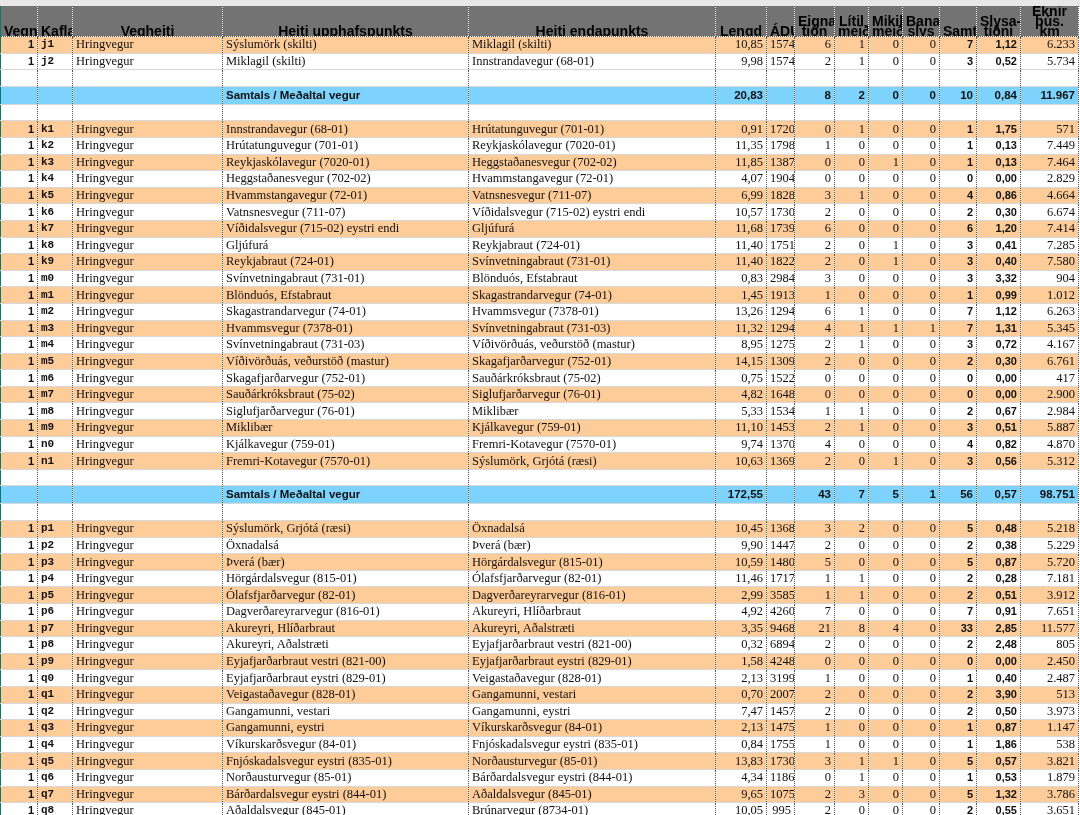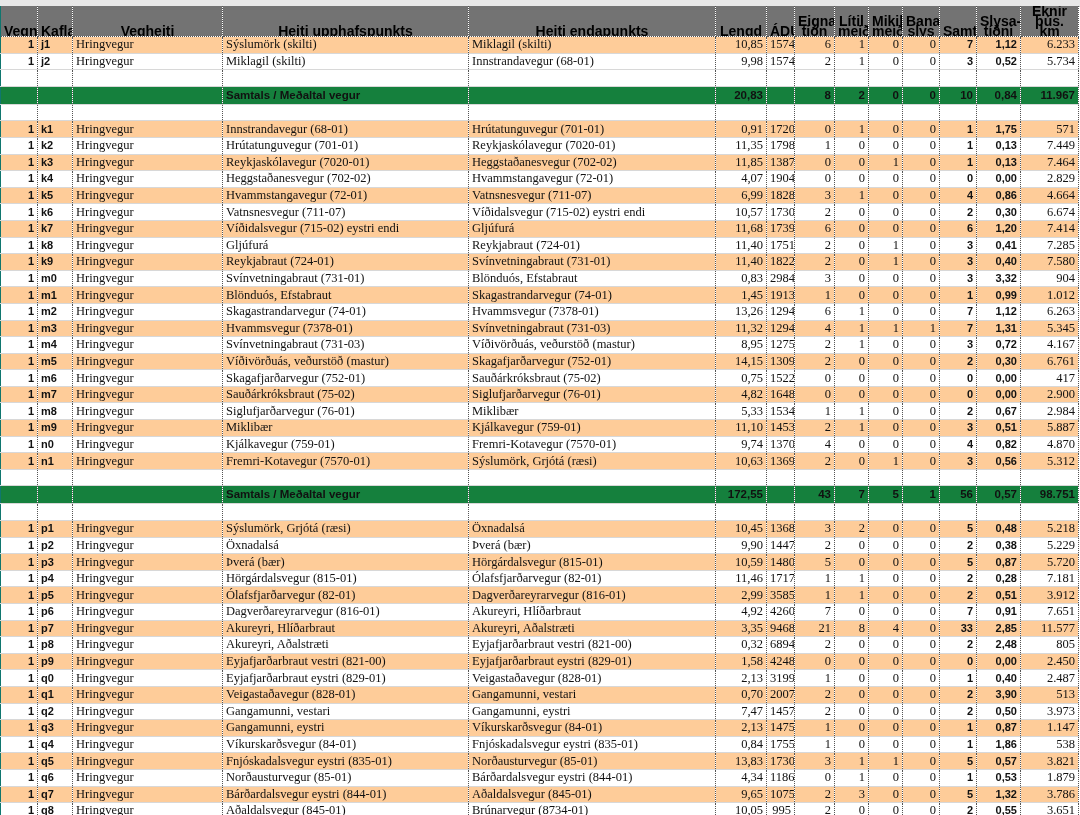--- a/index.html
+++ b/index.html
@@ -5,25 +5,25 @@
   html, body { margin:0; padding:0; background:#ffffff; }
   body { width:1080px; height:815px; overflow:hidden; position:relative; font-family:"Liberation Serif", serif; }
   .topstrip { position:absolute; left:0; top:0; width:1080px; height:6px; background:#e8e8e8; border-bottom:1px solid #c8c8c8; }
   table.sheet { position:absolute; left:0; top:6px; border-collapse:collapse; table-layout:fixed; width:1078px; }
   table.sheet td, table.sheet th { padding:0 3px; overflow:hidden; white-space:nowrap; border-right:1px dotted #555; border-bottom:1px solid #d8d8d8; }
   th { font-family:"Liberation Sans", sans-serif; font-size:14px; font-weight:bold; height:26px; line-height:10px; text-align:center; vertical-align:bottom; padding-bottom:3px; background:#737373; border-bottom:1px dotted #555 !important; }
   td { font-size:12.5px; height:15.6px; line-height:15px; color:#111; }
   tr.data.odd td { background:#fecc99; }
   tr.data.even td { background:#ffffff; }
   tr.blank td { background:#ffffff; height:15.6px; }
-  tr.total td { background:#15803d; font-family:"Liberation Sans", sans-serif; font-weight:bold; font-size:11.5px; height:17px; }
+  tr.total td { background:#7dd3fc; font-family:"Liberation Sans", sans-serif; font-weight:bold; font-size:11.5px; height:17px; }
   td.num { text-align:right; }
   td.sans { font-family:"Liberation Sans", sans-serif; font-weight:bold; font-size:11px; }
   td.vegnr { text-align:right; }
-  td.kafli { padding-left:8px; }
+  td.kafli { padding-left:8px;font-family:Liberation Mono, monospace; }
   td.bold { font-family:"Liberation Sans", sans-serif; font-weight:bold; font-size:11px; }
   td.c-vegnr, th.c-vegnr { border-left:1px solid #0f766e; }
 </style>
 </head>
 <body>
 
 <div class="topstrip"></div>
 
 <table class="sheet">
   <colgroup>

